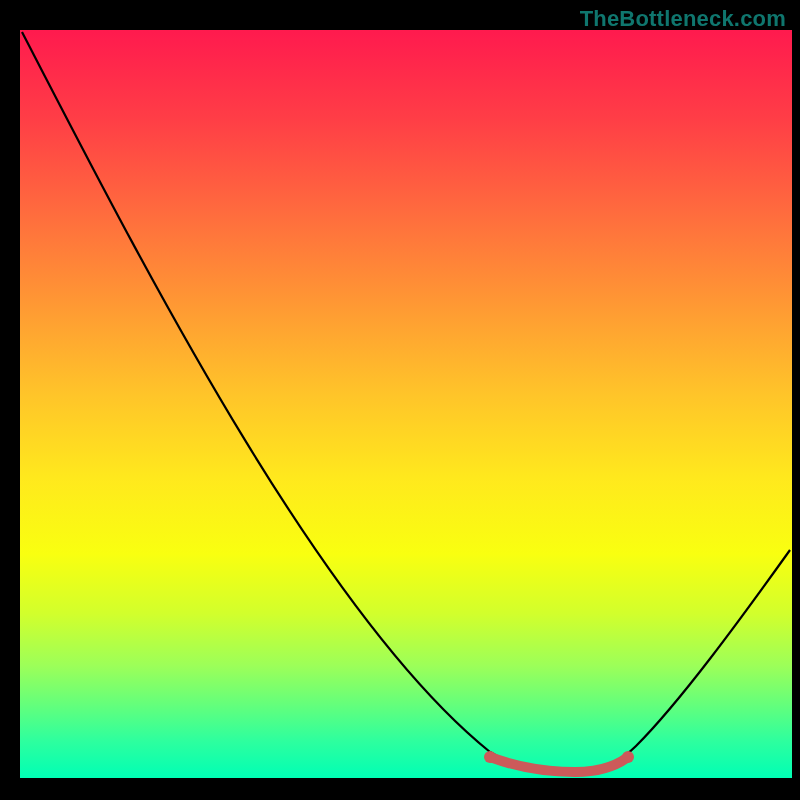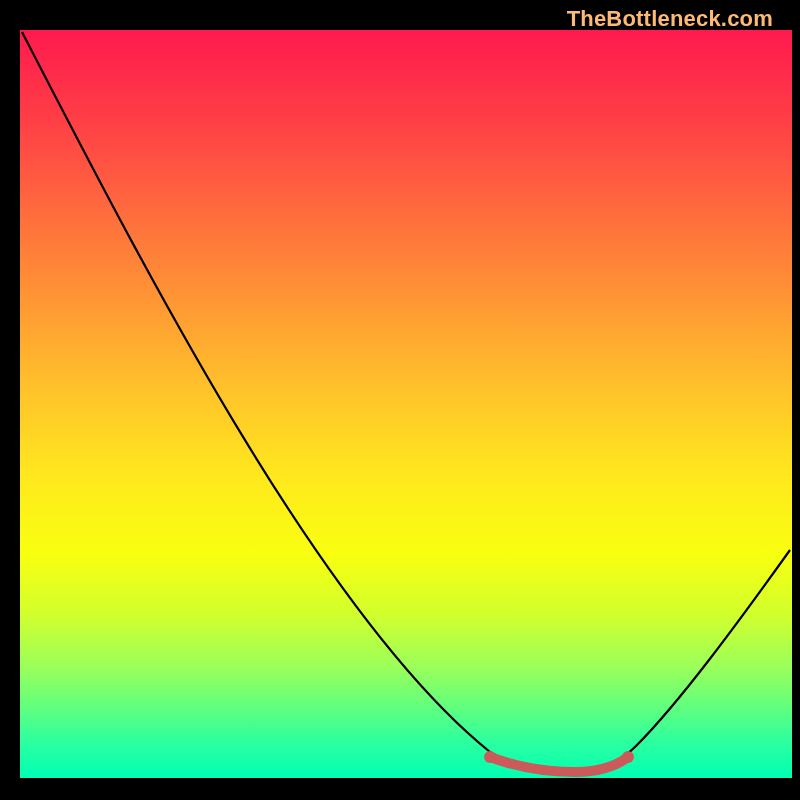--- a/index.html
+++ b/index.html
@@ -1,25 +1,25 @@
 <!DOCTYPE html>
 <html><head>
 <meta charset="utf-8">
 <style>
   * { margin: 0; padding: 0; box-sizing: border-box; }
   html, body { width: 800px; height: 800px; overflow: hidden; background: #000; }
   .root { position: relative; width: 800px; height: 800px; background: #000; }
   .watermark {
     position: absolute;
     top: 6px;
-    right: 27px;
+    right: 14px;
     font-family: Arial, Helvetica, sans-serif;
     font-size: 22px;
     font-weight: 600;
-    color: #fdba74;
+    color: #0f766e;
     letter-spacing: 0.2px;
   }
   .plot-outer {
     position: absolute;
     left: 20px;
     top: 30px;
     width: 772px;
     height: 768px;
     background: #000;
   }

